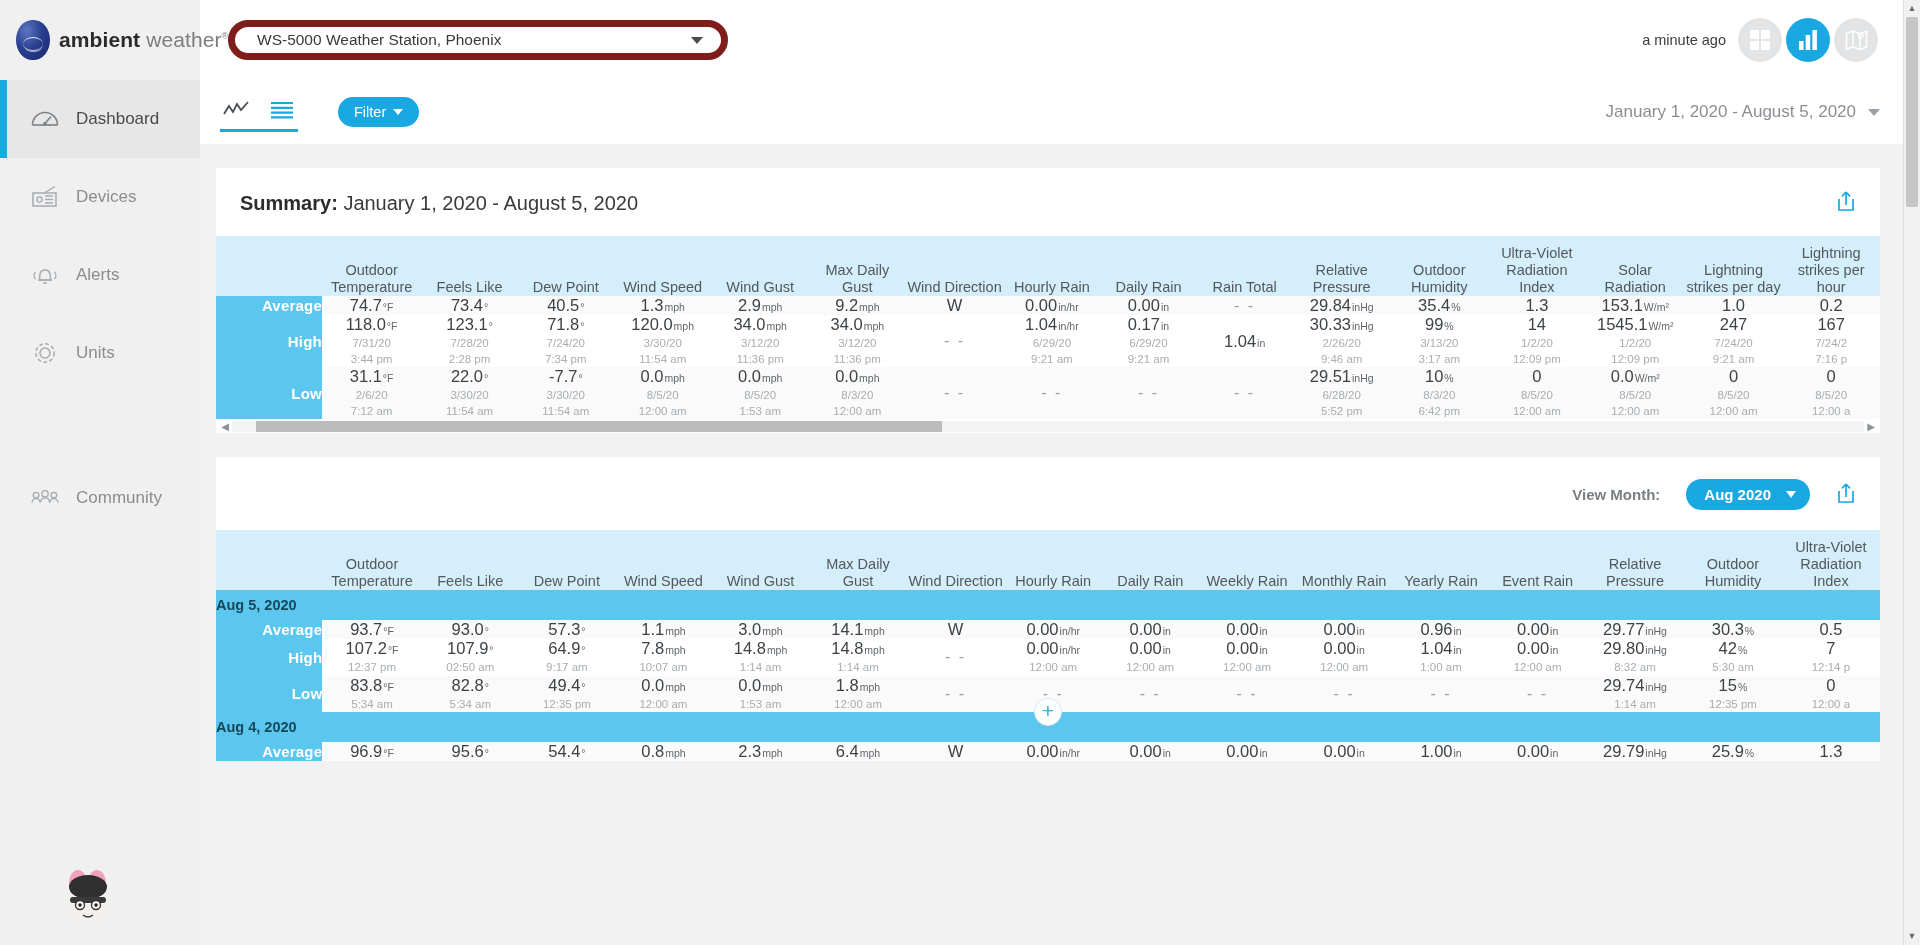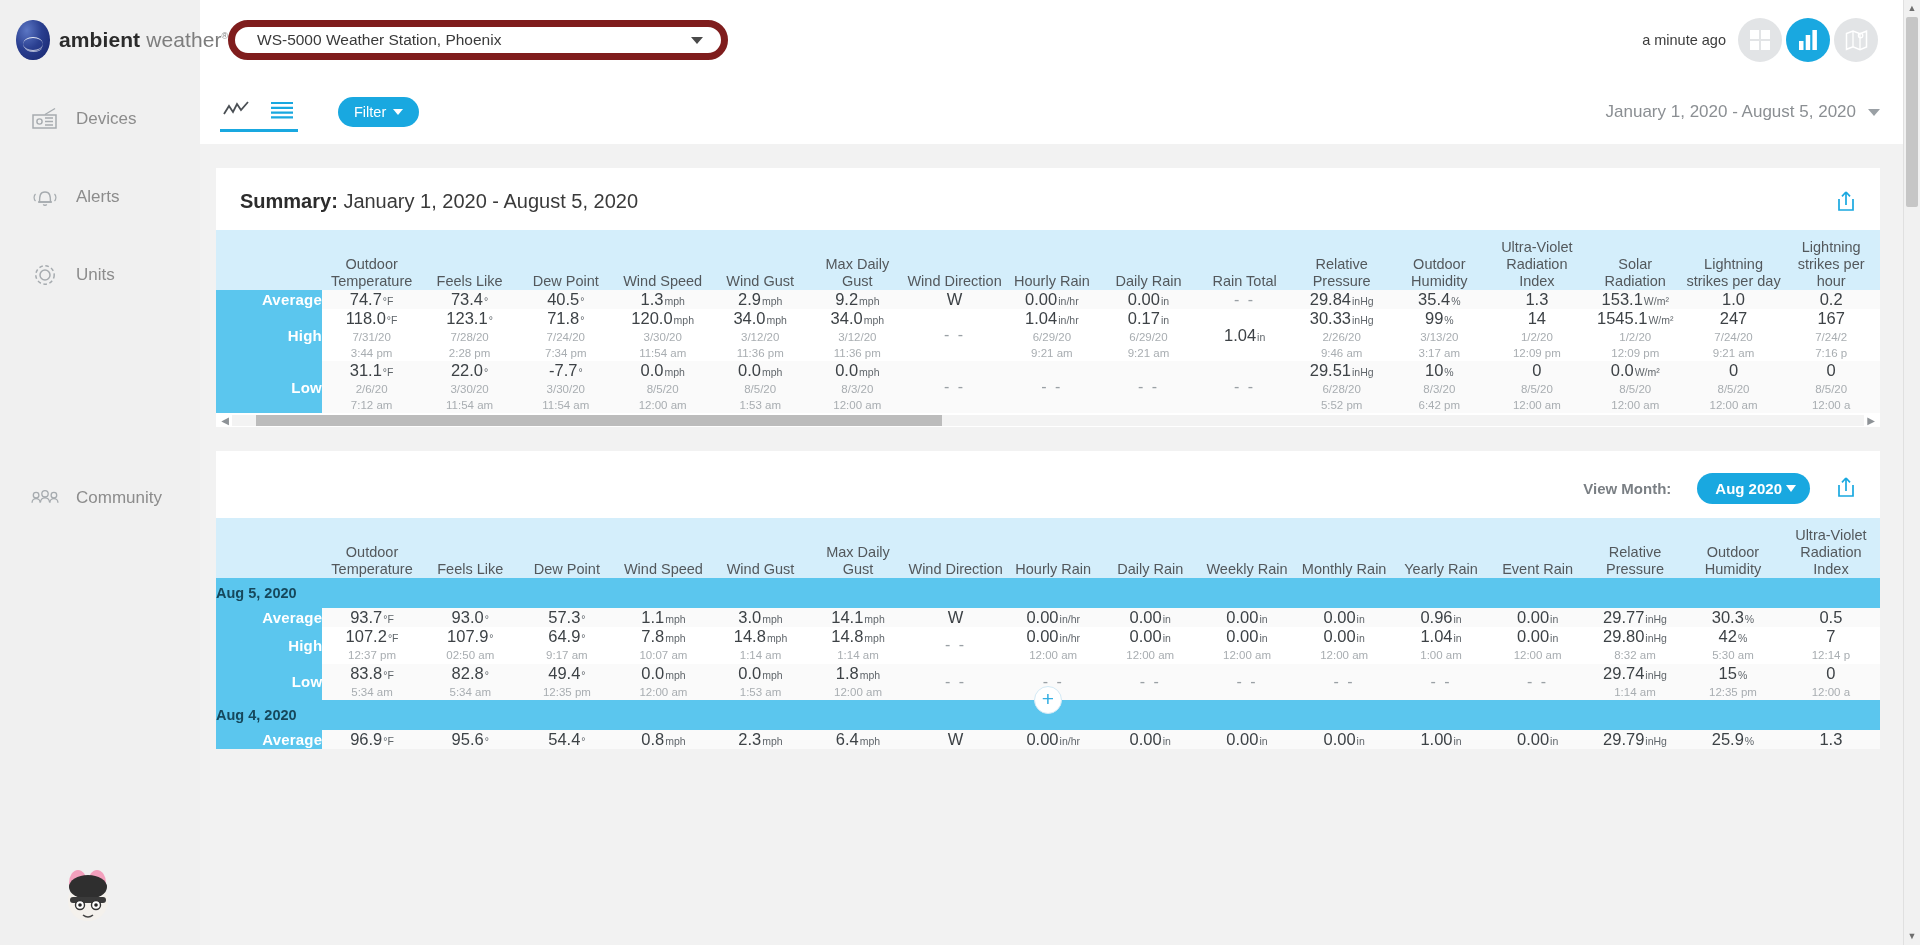--- a/index.html
+++ b/index.html
@@ -112,29 +112,29 @@
     align-items: center; gap: 12px; cursor: pointer;
   }
   .daterange .tri {
     width:0;height:0;border-left:6px solid transparent;border-right:6px solid transparent;
     border-top:7px solid #9aa0a5;
   }
 
   .scrollarea { height: calc(945px - 80px - 64px); overflow: hidden; position: relative; }
   .card { background: #fff; margin: 24px 40px 0 16px; }
   .card-head {
-    display: flex; padding: 22px 24px 14px 24px;
+    display: flex; align-items: center; padding: 22px 24px 20px 24px;
   }
   .card-title { font-size: 20px; color: #3a3a3a; }
   .card-title b { font-weight: 700; color: #2c2c2c; }
   .card-head-right { margin-left: auto; display: flex; align-items: center; gap: 26px; }
   .view-month-label { font-size: 15px; color: #7a7f84; font-weight: 700; }
   .month-pill {
     background: #19a8e0; color: #fff; border-radius: 16px; height: 31px;
-    padding: 0 14px 0 18px; display: flex; align-items: center; gap: 4px;
+    padding: 0 14px 0 18px; display: flex; align-items: center; gap: 15px;
     font-size: 15px; font-weight: 700; cursor: pointer;
   }
   .month-pill .tri {
     width:0;height:0;border-left:5.5px solid transparent;border-right:5.5px solid transparent;
     border-top:7px solid #fff;
   }
   .share-ico { cursor: pointer; }
 
   
   .tbl-wrap { position: relative; overflow: hidden; }
@@ -239,20 +239,31 @@
           <path d="M1.5 4.5 L8 2 L15 4.8 L21.5 2.2 L21.5 18 L15 20.6 L8 17.8 L1.5 20.3 Z" fill="none" stroke="#ffffff" stroke-width="1.5"></path>
           <path d="M8 2 L8 17.8 M15 4.8 L15 20.6" stroke="#ffffff" stroke-width="1.3" fill="none"></path>
           <circle cx="15.6" cy="6.6" r="2.2" fill="none" stroke="#ffffff" stroke-width="1.3"></circle>
         </svg>
       </div>
     </div>
   </div>
 
   <div class="sidebar">
 
+    <div class="nav-item active">
+      <span class="nav-ico">
+        <svg width="30" height="24" viewBox="0 0 30 24">
+          <path d="M2.5 18 A12.5 12.5 0 0 1 27.5 18" fill="none" stroke="#7d8388" stroke-width="1.6"></path>
+          <path d="M2.5 18 L27.5 18" stroke="#7d8388" stroke-width="1.6"></path>
+          <path d="M15 16.5 L21 9.5" stroke="#7d8388" stroke-width="1.6" fill="none"></path>
+          <circle cx="15" cy="17" r="1.9" fill="#7d8388"></circle>
+        </svg>
+      </span>
+      <span>Dashboard</span>
+    </div>
 
     <div class="nav-item">
       <span class="nav-ico">
         <svg width="30" height="26" viewBox="0 0 30 26">
           <rect x="3" y="9" width="23" height="13" fill="none" stroke="#a6abaf" stroke-width="1.5"></rect>
           <circle cx="9.5" cy="15.5" r="2.6" fill="none" stroke="#a6abaf" stroke-width="1.4"></circle>
           <path d="M15 12 H23 M15 15.5 H23 M15 19 H23" stroke="#a6abaf" stroke-width="1.3"></path>
           <path d="M15 8.5 L25 2.5" stroke="#a6abaf" stroke-width="1.4"></path>
         </svg>
       </span>

